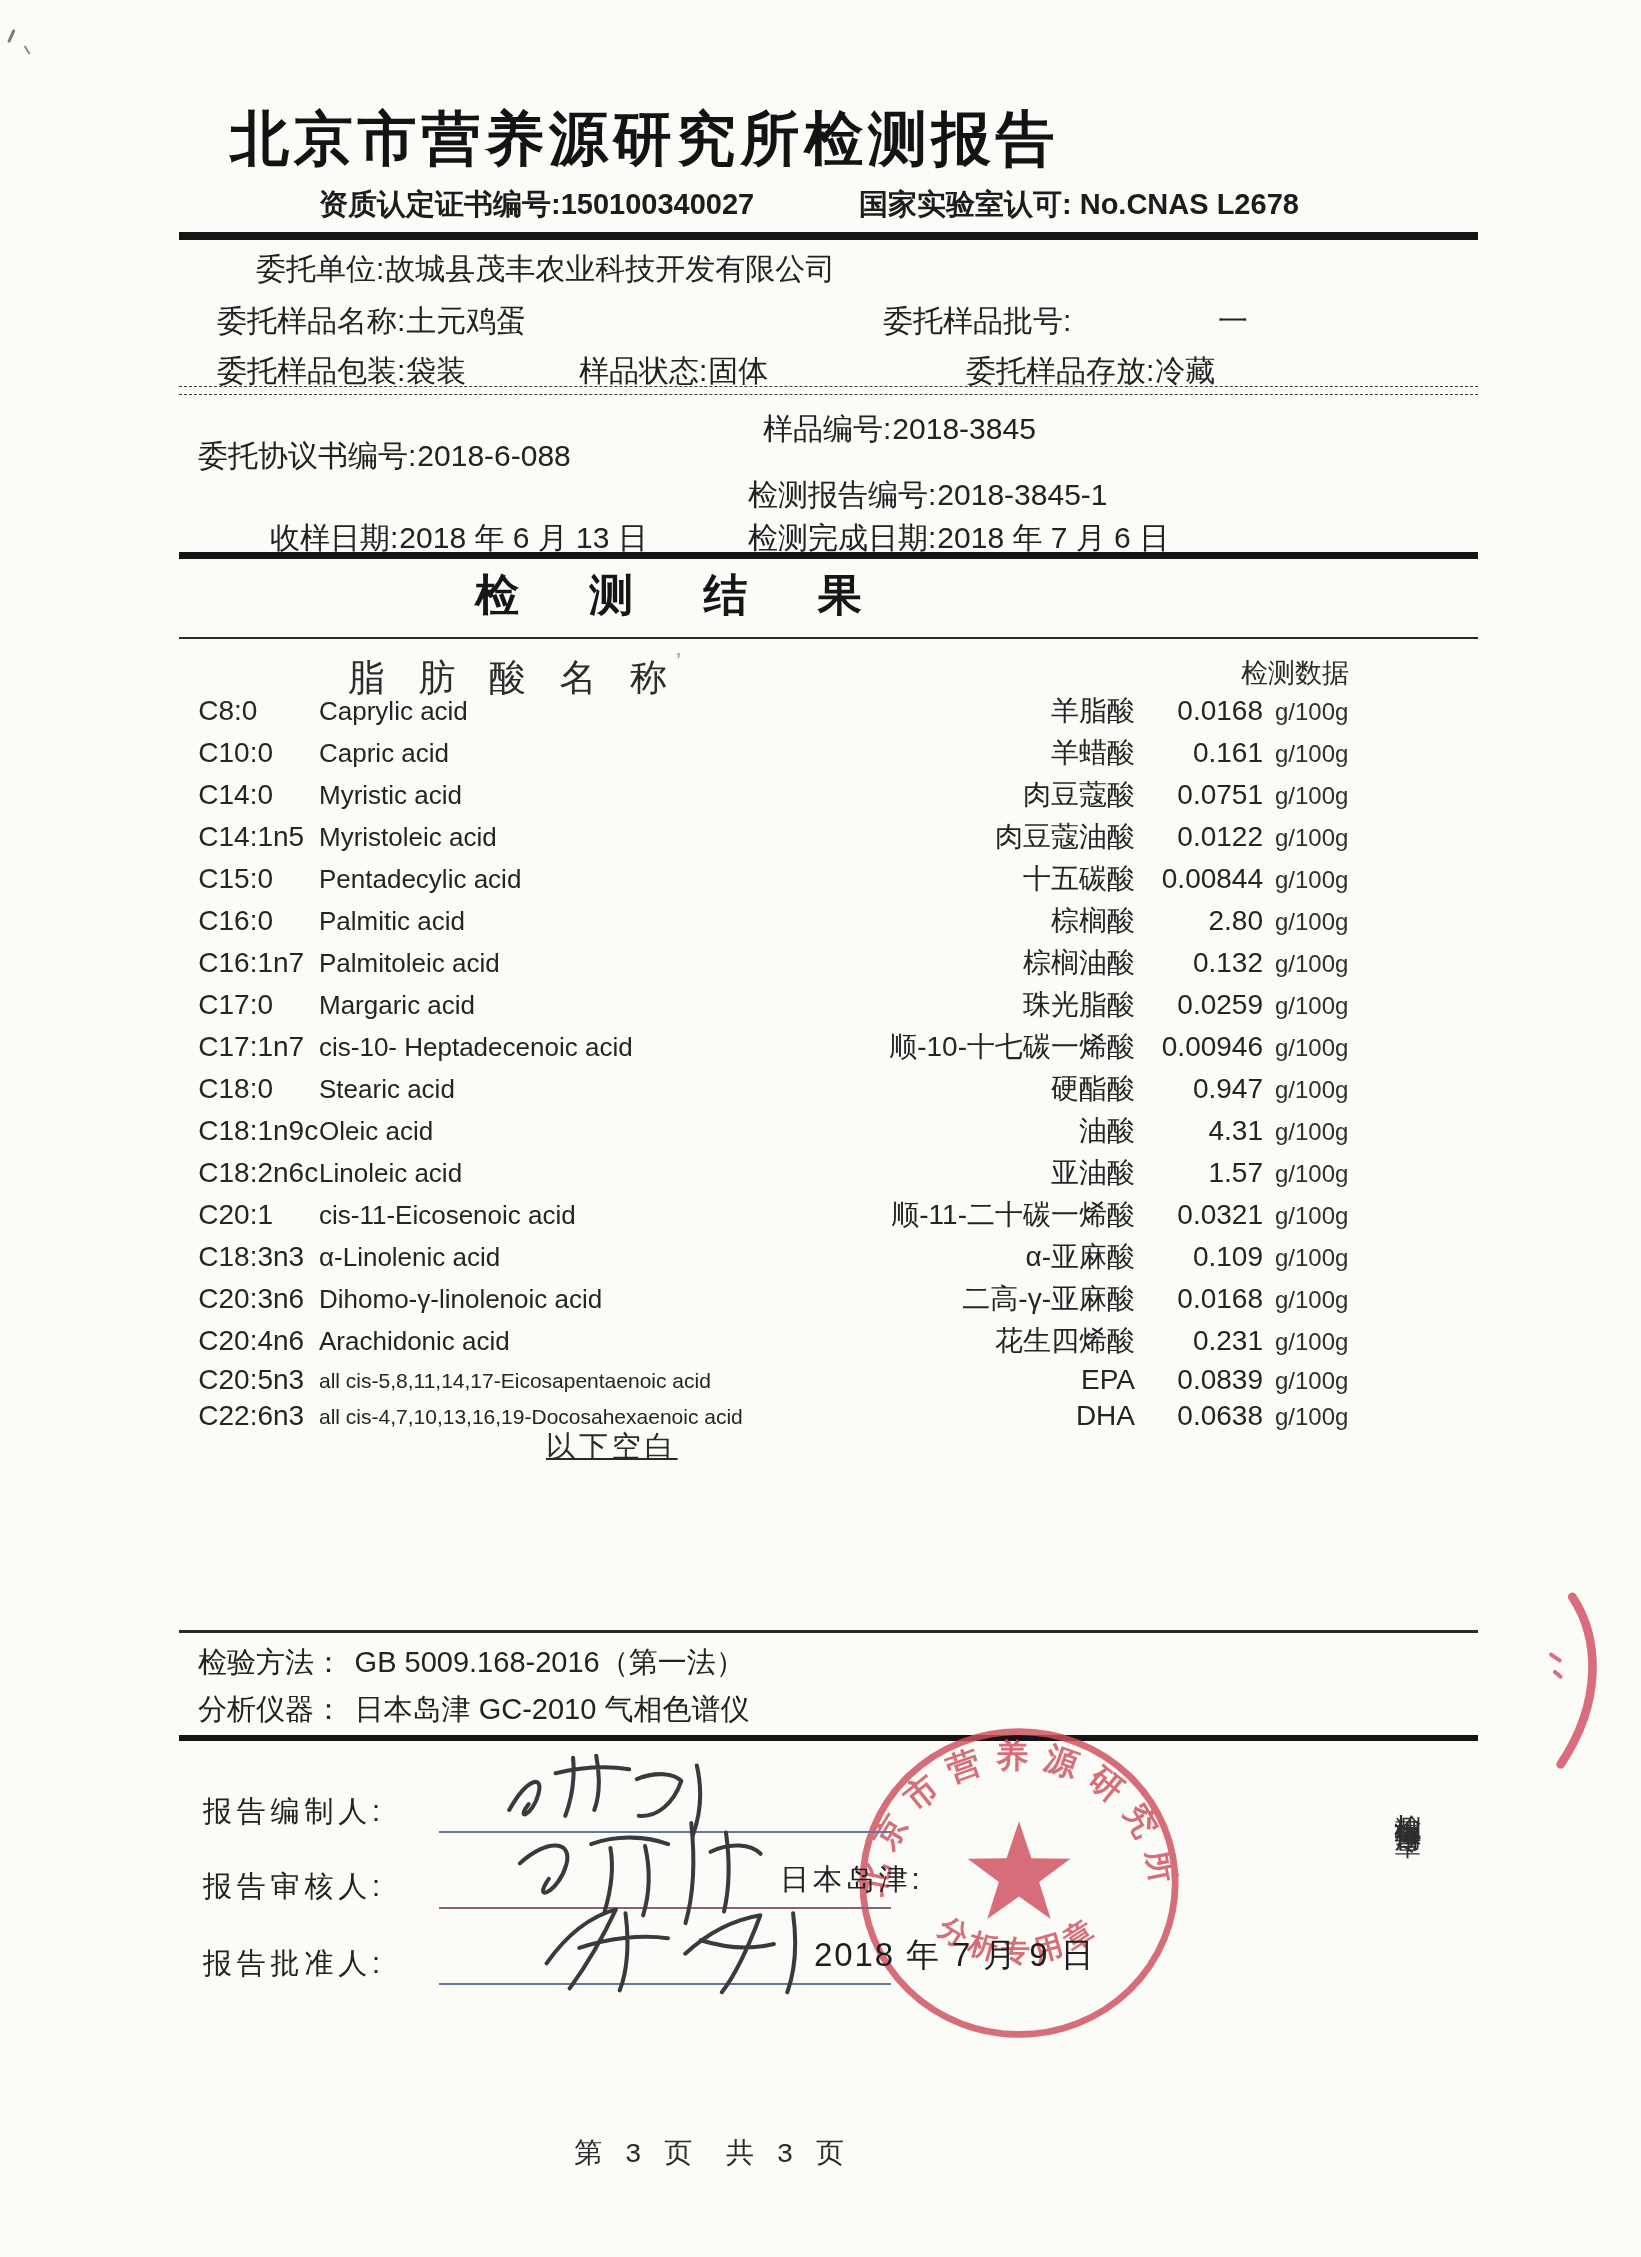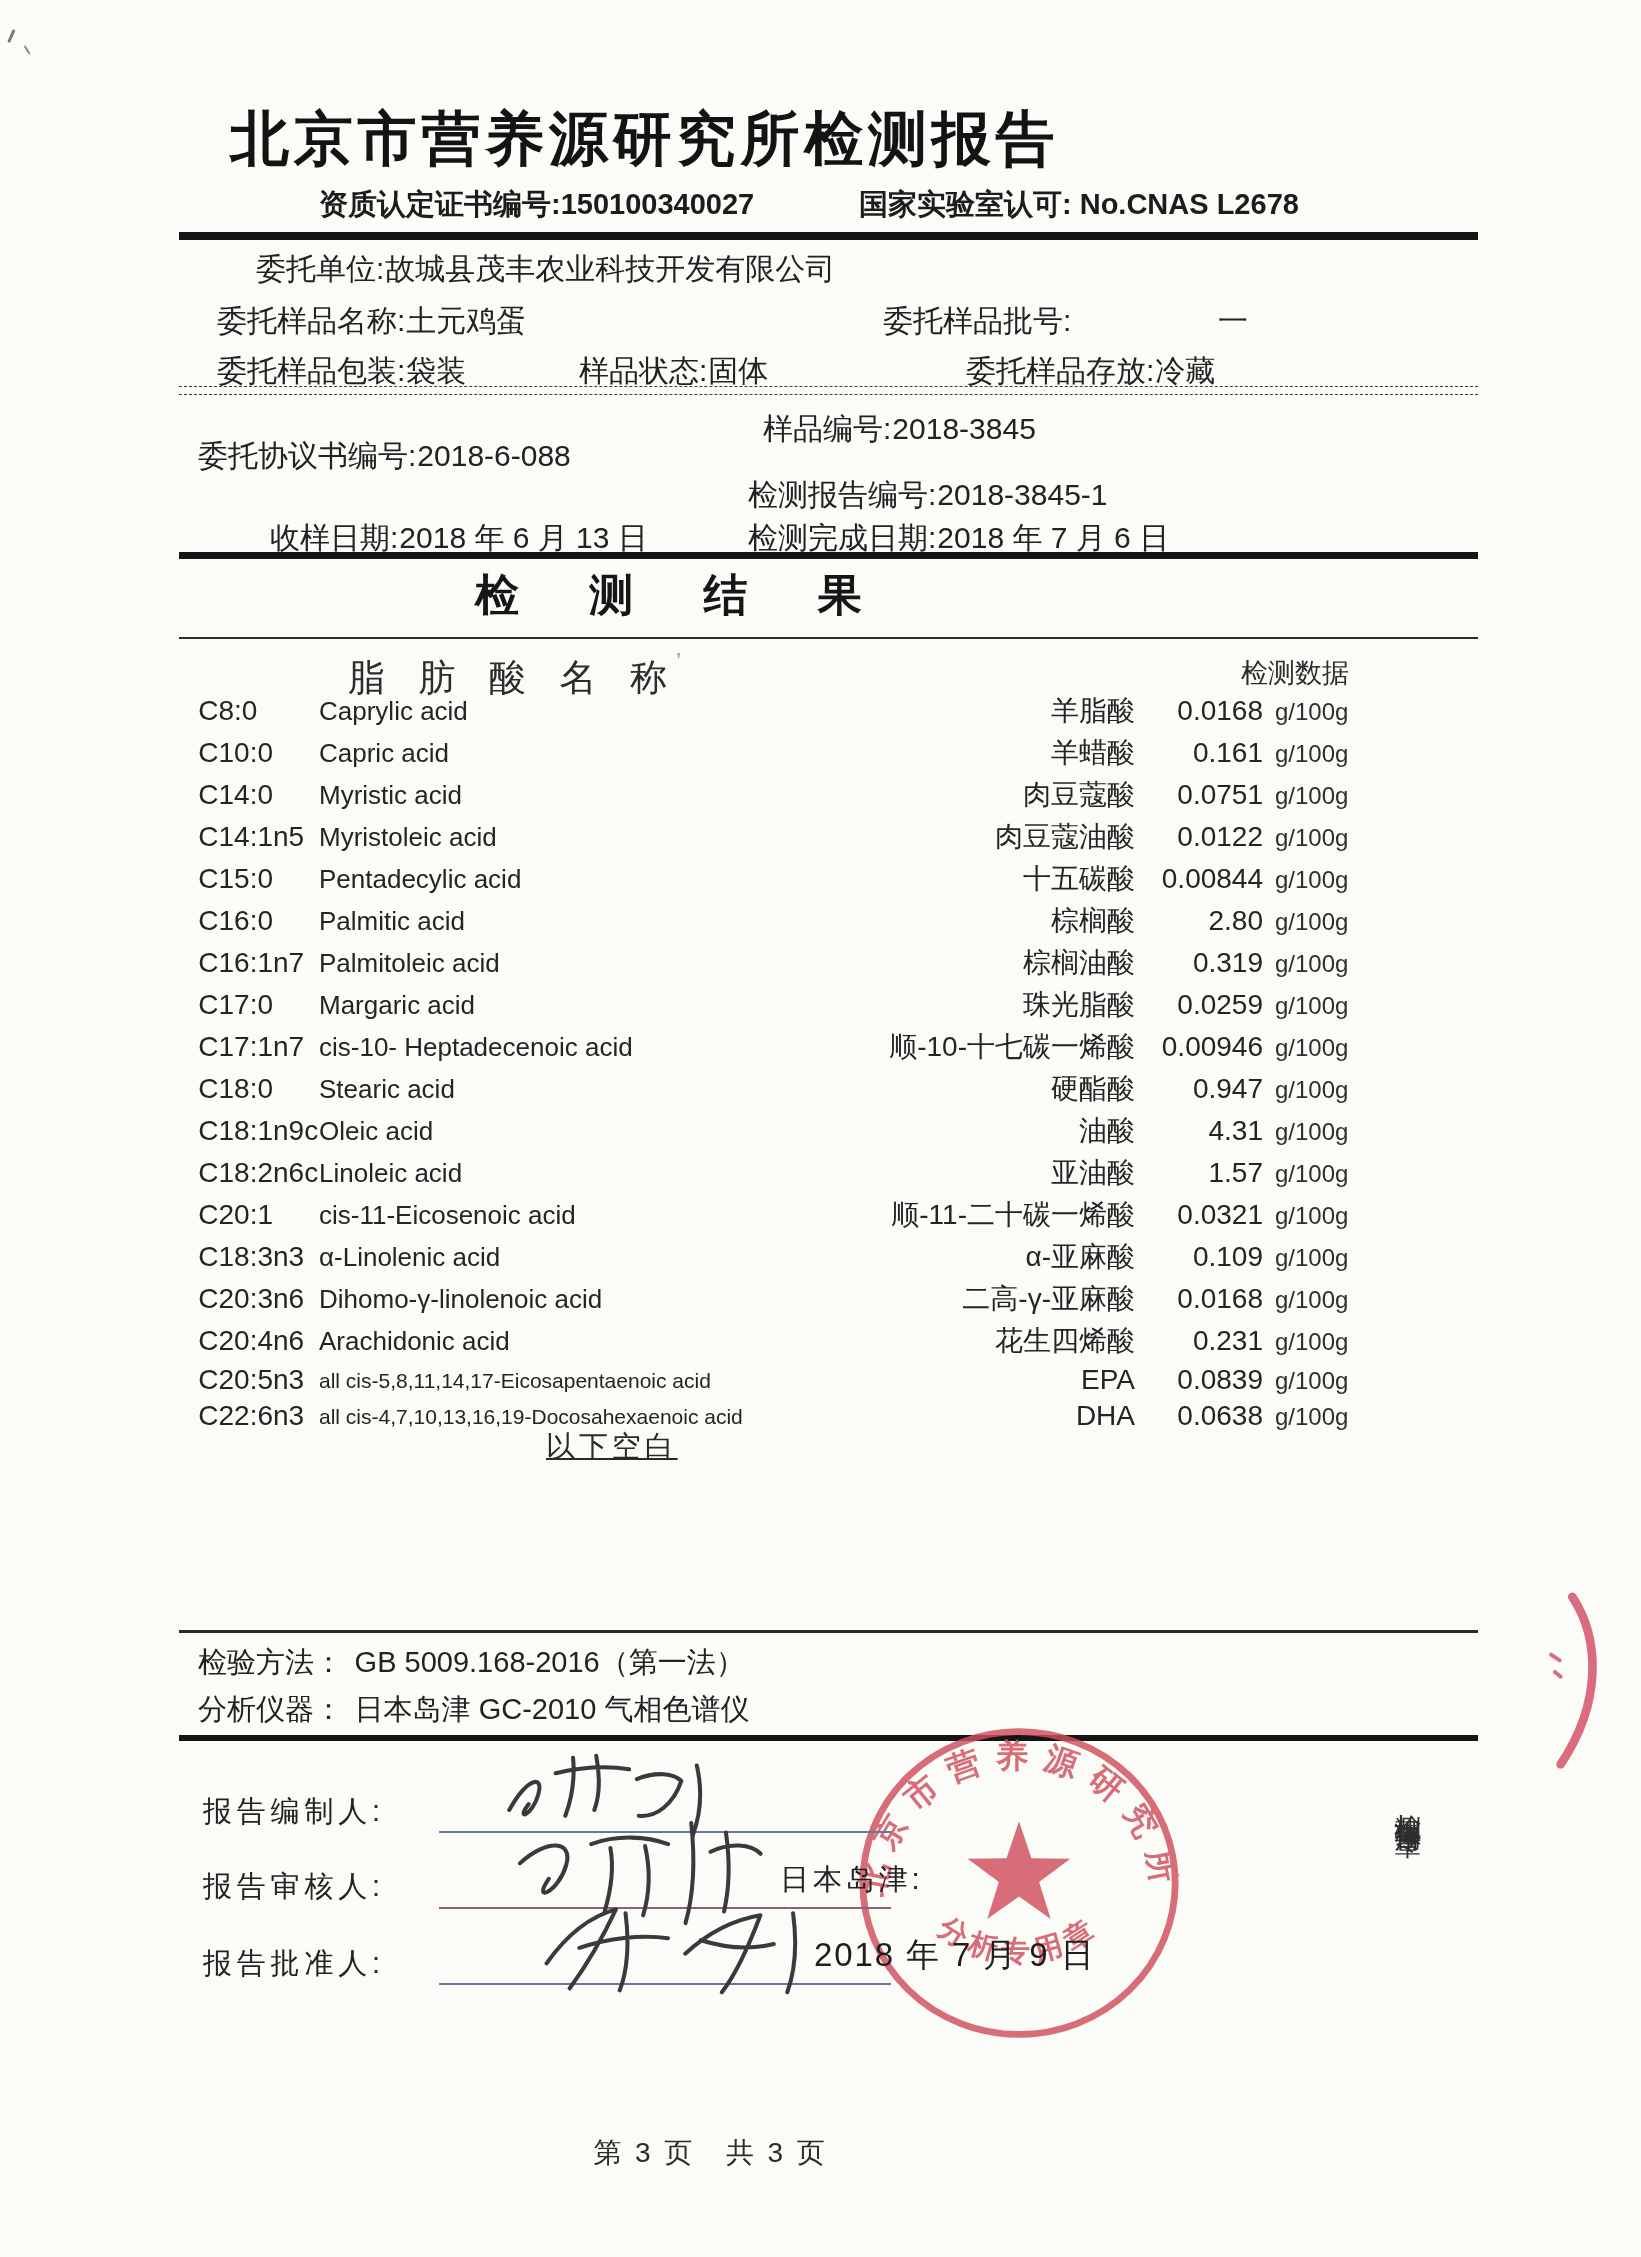--- a/index.html
+++ b/index.html
@@ -41,21 +41,21 @@
   .method .val{margin-left:11.6px;}
   .signlabel{font-size:29px;letter-spacing:4.8px;color:#222;}
   .sigline{position:absolute;left:439px;width:452px;height:1.9px;}
   .issue-label{font-size:29px;letter-spacing:3.9px;color:#222;}
   .issue-date{font-size:33px;color:#1e1e1e;letter-spacing:1.9px;}
   .side-seal-text{
     position:absolute;left:1390px;top:1792px;height:212px;
     writing-mode:vertical-rl;font-size:27px;letter-spacing:2.9px;color:#2e2e2e;
   }
   .footer{position:absolute;left:0;top:2134px;width:1421px;text-align:center;
-    font-size:28px;letter-spacing:2.9px;color:#2b2b2b;}
+    font-size:28px;letter-spacing:2.9px;color:#2b2b2b;font-family:Liberation Mono, monospace;}
   .artifact{position:absolute;background:#7b7b7b;border-radius:1.9px;}
   .a1{left:9.7px;top:29px;width:2.9px;height:13.5px;transform:rotate(24deg);}
   .a2{left:26px;top:45px;width:1.9px;height:9.7px;transform:rotate(-32deg);background:#8a8a8a;}
   .head-tick{position:absolute;left:676px;top:649px;font-size:23px;color:#9a9a9a;}
   svg{position:absolute;overflow:visible;}
   .sig path{stroke:#3a3a3e;stroke-width:4.2;fill:none;stroke-linecap:round;stroke-linejoin:round;}
 </style>
 </head>
 <body>
 
@@ -153,21 +153,21 @@
       <span class="c-code">C16:0</span>
       <span class="c-en">Palmitic acid</span>
       <span class="c-cn">棕榈酸</span>
       <span class="c-val">2.80</span>
       <span class="c-unit">g/100g</span>
     </div>
       <div class="fa-row">
       <span class="c-code">C16:1n7</span>
       <span class="c-en">Palmitoleic acid</span>
       <span class="c-cn">棕榈油酸</span>
-      <span class="c-val">0.319</span>
+      <span class="c-val">0.132</span>
       <span class="c-unit">g/100g</span>
     </div>
       <div class="fa-row">
       <span class="c-code">C17:0</span>
       <span class="c-en">Margaric acid</span>
       <span class="c-cn">珠光脂酸</span>
       <span class="c-val">0.0259</span>
       <span class="c-unit">g/100g</span>
     </div>
       <div class="fa-row">

